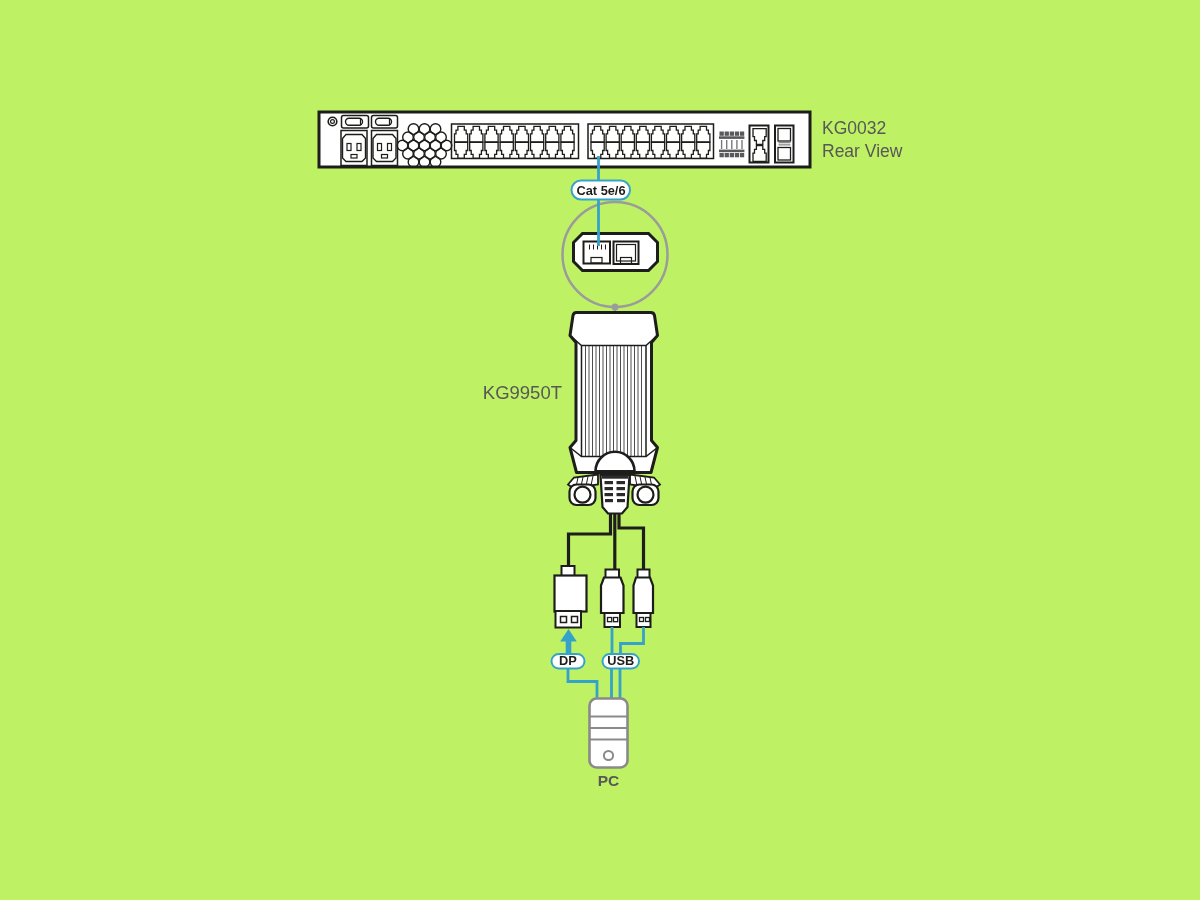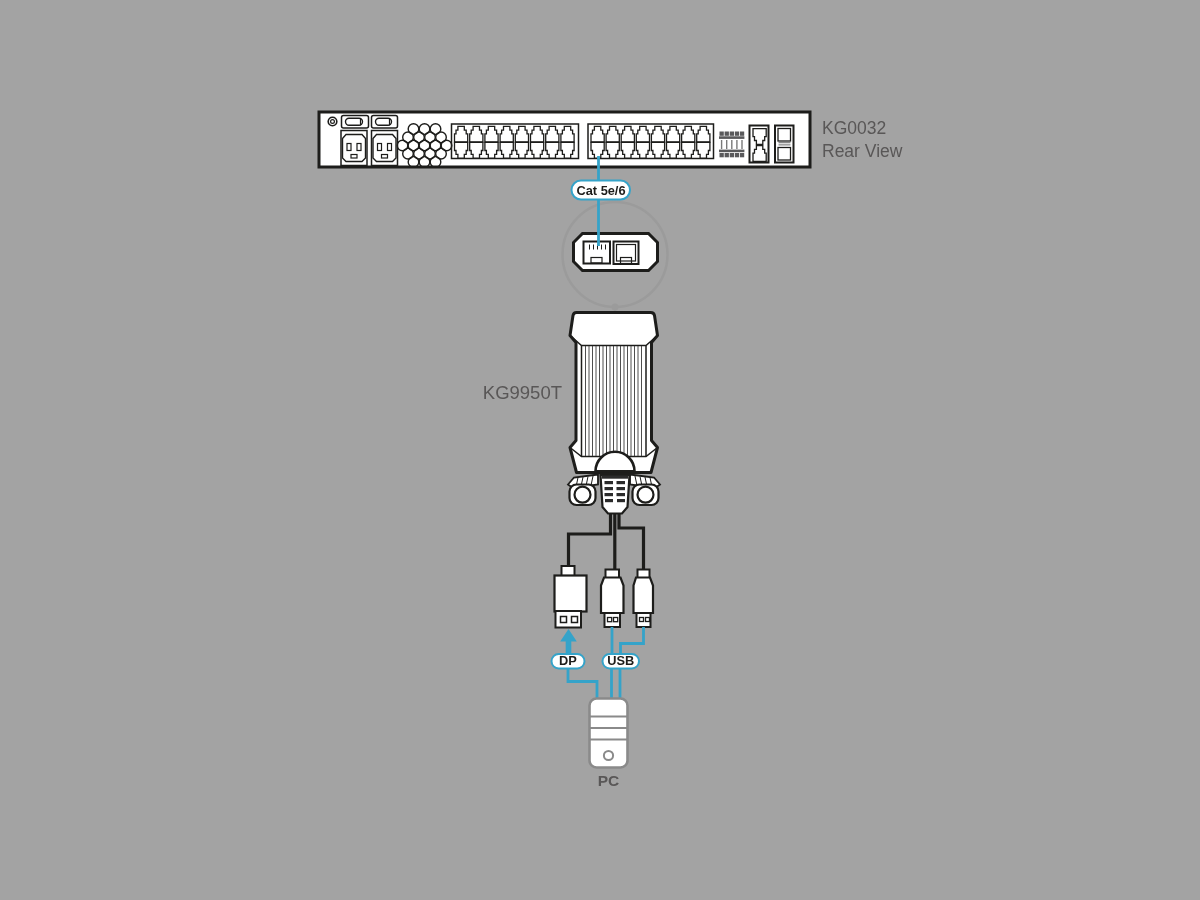--- a/index.html
+++ b/index.html
@@ -3,21 +3,21 @@
 <meta charset="utf-8">
 <style>
   :root{
     --accent:#35A3C9;
     --outline:#1D1D1B;
     --grey:#9B9B9B;
     --text:#595757;
     --pcgrey:#8A8A8A;
   }
   html,body{margin:0;padding:0;background:#fff;}
-  .canvas{position:relative;width:1200px;height:900px;background:#a3a3a3;overflow:hidden;
+  .canvas{position:relative;width:1200px;height:900px;background:#bef264;overflow:hidden;
           font-family:"Liberation Sans",sans-serif;}
   svg{display:block}
   svg text{font-family:"Liberation Sans",sans-serif;}
   .k{stroke:var(--outline);fill:none}
   .kw{stroke:var(--outline);fill:#fff}
   .gln{stroke:var(--grey);fill:none}
   .gfill{fill:var(--grey);stroke:none}
   .sig{fill:none;stroke:var(--accent);stroke-width:2.8}
   .accentf{fill:var(--accent);stroke:none}
   .pill{fill:#fff;stroke:var(--accent);stroke-width:2}

